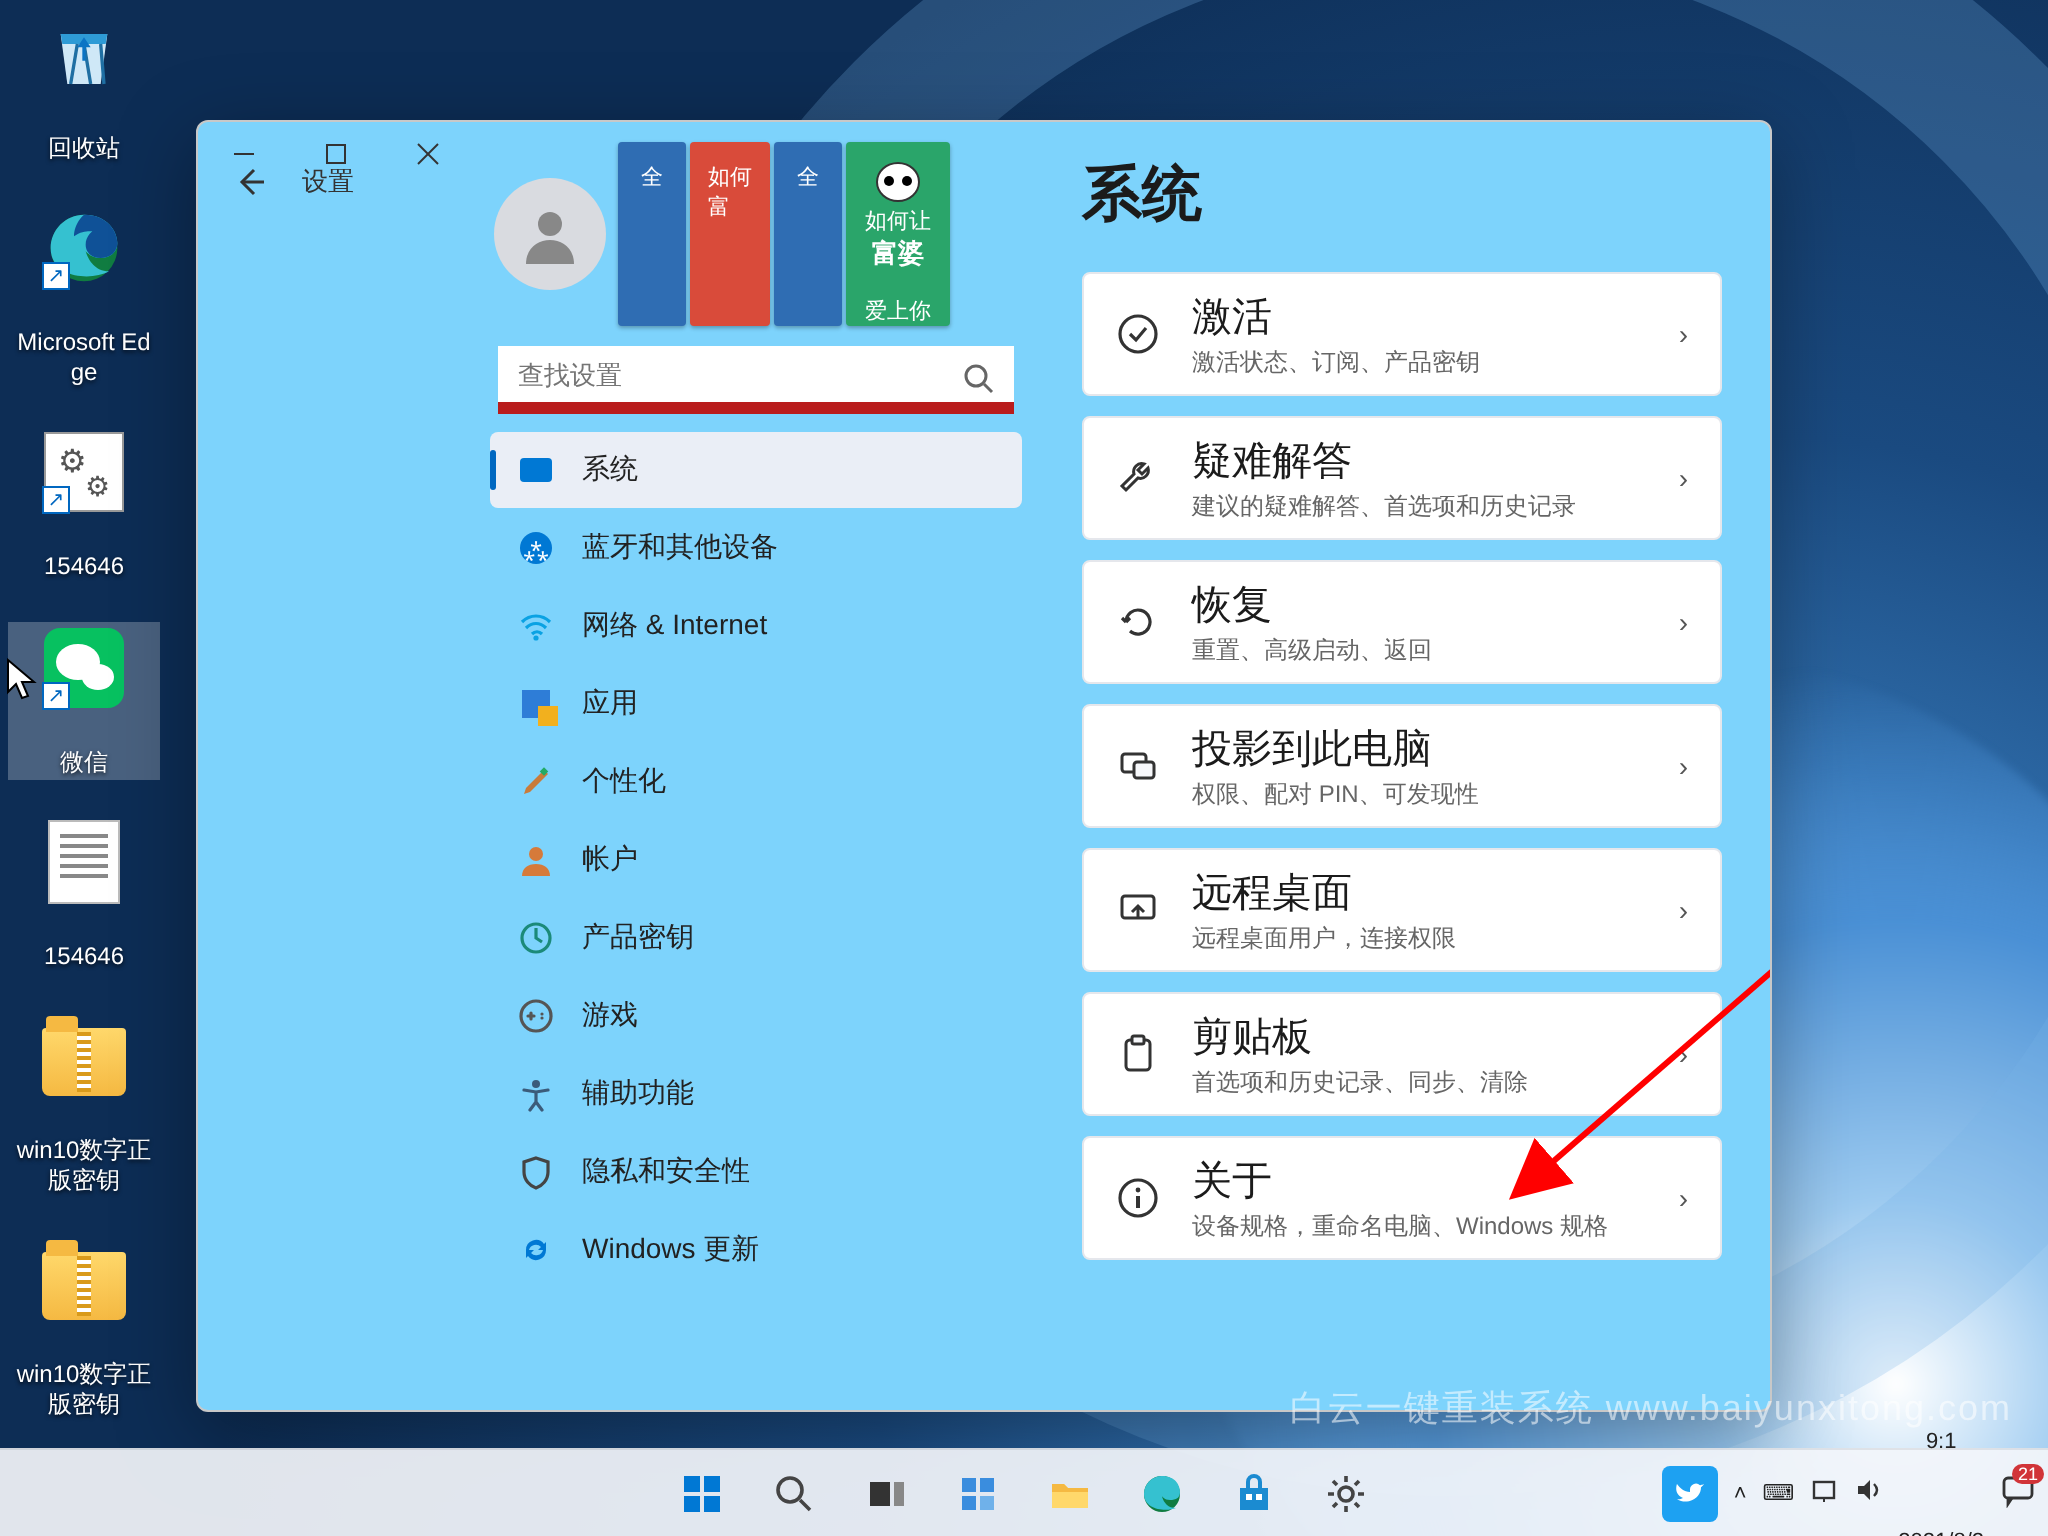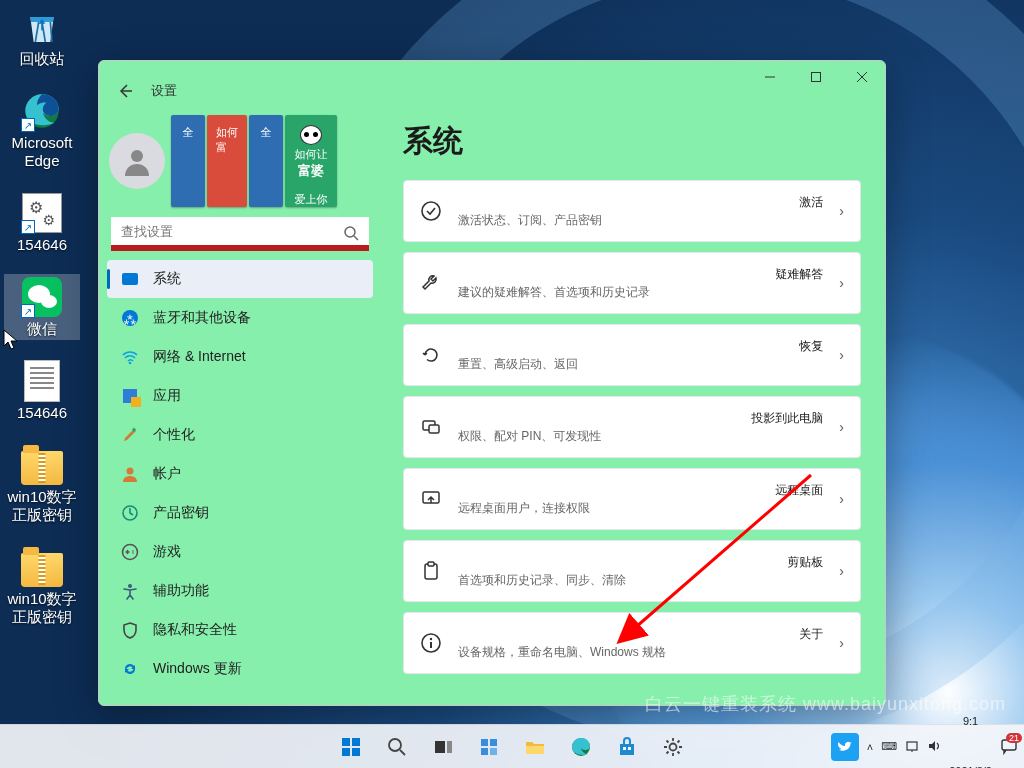--- a/index.html
+++ b/index.html
@@ -12,40 +12,40 @@
   .wallpaper::before { content:""; position:absolute; right:-80px; bottom:-80px; width:520px; height:520px;
     background: radial-gradient(circle at 70% 70%, #fff 0%, #9ccaf0 18%, #4a90d5 45%, rgba(30,74,122,0) 70%);
     border-radius:50%; filter: blur(2px);}
   .wallpaper::after { content:""; position:absolute; right:-120px; bottom:20px; width:700px; height:700px;
     border: 70px solid rgba(120,180,230,0.25); border-radius:50%; }
 
   
   .desktop-icons { position: absolute; top: 4px; left: 4px; display: flex; flex-direction: column; gap: 18px; }
   .dicon { width: 76px; display: flex; flex-direction: column; align-items: center; gap: 2px; cursor: pointer; padding:2px;}
   .dicon .iconbox { width: 42px; height: 42px; display:flex; align-items:center; justify-content:center;}
-  .dicon .lbl { color: #fff; font-size: 15px; text-align: center; text-shadow: 0 1px 2px rgba(0,0,0,0.8); line-height:1.2; word-break:break-all;}
+  .dicon .lbl { color: #fff; font-size: 12px; text-align: center; text-shadow: 0 1px 2px rgba(0,0,0,0.8); line-height:1.2; word-break:break-all;margin-top:17px;}
   .dicon.sel { background: rgba(255,255,255,0.25); }
   .recycle svg, .edge svg { width:40px; height:40px; }
   .gears { width:40px; height:40px; background:#fff; border:1px solid #999; position:relative;}
   .gears::before{content:"⚙";position:absolute;font-size:16px;left:6px;top:4px;color:#555;}
   .gears::after{content:"⚙";position:absolute;font-size:14px;right:6px;bottom:4px;color:#555;}
   .wechat { width:40px;height:40px;background:#07c160;border-radius:8px;display:flex;align-items:center;justify-content:center;position:relative;}
   .wechat::before{content:"";width:22px;height:18px;background:#fff;border-radius:50% 50% 50% 50%;position:absolute;left:6px;top:8px;}
   .wechat::after{content:"";width:16px;height:13px;background:#fff;border-radius:50%;position:absolute;right:5px;bottom:9px;}
   .shortcut{position:absolute;left:0;bottom:0;width:14px;height:14px;background:#fff;border:1px solid #0067c0;display:flex;align-items:center;justify-content:center;font-size:10px;color:#0067c0;}
   .textfile{width:36px;height:42px;background:#fff;border:1px solid #bbb;position:relative;}
   .textfile::before{content:"";position:absolute;top:6px;left:5px;right:5px;height:2px;background:#888;box-shadow:0 5px 0 #888,0 10px 0 #888,0 15px 0 #888,0 20px 0 #888;}
   .folder{width:42px;height:34px;background:linear-gradient(#ffd86b,#f5b942);border-radius:2px 2px 4px 4px;position:relative;margin-top:6px;}
   .folder::before{content:"";position:absolute;top:-6px;left:2px;width:16px;height:8px;background:#f5b942;border-radius:2px 2px 0 0;}
   .folder .zip{position:absolute;left:50%;top:2px;bottom:2px;width:7px;transform:translateX(-50%);background:repeating-linear-gradient(#d99a1a 0 2px,#fff 2px 4px);}
 
   
   .window { position: absolute; left: 98px; top: 60px; width: 788px; height: 646px;
-    background: #86efac; border: 1px solid #c8c8c8; border-radius: 6px; box-shadow: 0 10px 40px rgba(0,0,0,0.35);
-    display: flex; flex-direction:column;}
+    background: #7dd3fc; border: 1px solid #c8c8c8; border-radius: 6px; box-shadow: 0 10px 40px rgba(0,0,0,0.35);
+    display: flex; }
   .titlebar { height: 44px; display:flex; align-items:flex-start; justify-content:flex-end; padding:0;}
   .titlebar .wbtn { width:46px; height:32px; display:flex; align-items:center; justify-content:center; color:#333; cursor:pointer;}
   .backrow { position:absolute; left:14px; top:18px; display:flex; align-items:center; gap:14px; color:#333; font-size:13px;}
   .backbtn{width:24px;height:24px;display:flex;align-items:center;justify-content:center;cursor:pointer;font-size:16px;}
 
   .body { flex:1; display:flex; min-height:0; }
   .sidebar { width: 282px; padding: 0 6px 8px 6px; display:flex; flex-direction:column; }
   .profile { height: 110px; display:flex; align-items:center; gap:6px; padding:6px 8px 4px 4px;}
   .avatar { width:56px; height:56px; border-radius:50%; background:#d9dbe0; display:flex; align-items:center; justify-content:center; color:#6b6e76;}
   .books { flex:1; height:100px; display:flex; align-items:flex-end; gap:2px; padding-bottom:4px;}
@@ -64,21 +64,21 @@
   .nav-item.active{background:#eaeef6;}
   .nav-item.active::before{content:"";position:absolute;left:0;top:9px;bottom:9px;width:3px;background:#0067c0;border-radius:2px;}
   .nav-item .nicon{width:18px;height:18px;display:flex;align-items:center;justify-content:center;font-size:15px;}
 
   .content { flex:1; padding: 10px 24px 12px 22px; overflow:auto; position:relative;}
   .content h1 { font-size:30px; font-weight:600; margin:6px 0 18px 0; color:#1b1b1b;}
   .card { background:#fff; border:1px solid #e5e7ec; border-radius:4px; height:62px; margin-bottom:10px;
     display:flex; align-items:center; padding:0 16px; cursor:pointer; gap:16px;}
   .card .cicon{width:22px;height:22px;color:#373737;display:flex;align-items:center;justify-content:center;flex-shrink:0;}
   .card .ct { flex:1; min-width:0;}
-  .card .ct .t{font-size:12px;color:#1b1b1b;text-align:right;}
+  .card .ct .t{font-size:20px;color:#1b1b1b;}
   .card .ct .s{font-size:12px;color:#666;margin-top:1px;}
   .card .chev{color:#555;font-size:14px;}
 
   .arrow { position:absolute; pointer-events:none; }
 
   
   .taskbar { position:absolute; left:0; right:0; bottom:0; height:44px; background:rgba(243,245,250,0.92); border-top:1px solid rgba(0,0,0,0.08); display:flex; align-items:center; }
   .taskbar .center{position:absolute; left:50%; transform:translateX(-50%); display:flex; gap:6px;}
   .tbtn{width:40px;height:40px;display:flex;align-items:center;justify-content:center;border-radius:4px;cursor:pointer;}
   .tray{position:absolute; right:6px; display:flex; align-items:center; gap:8px; font-size:11px; color:#222;}

